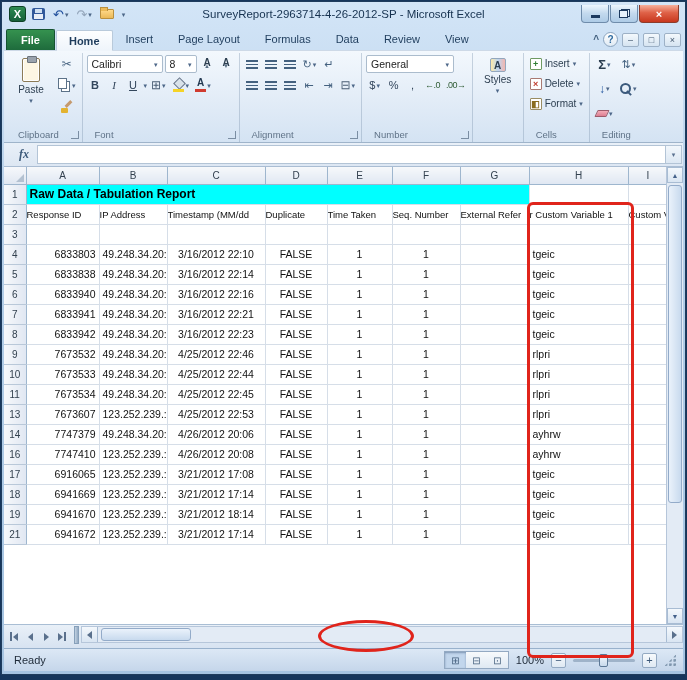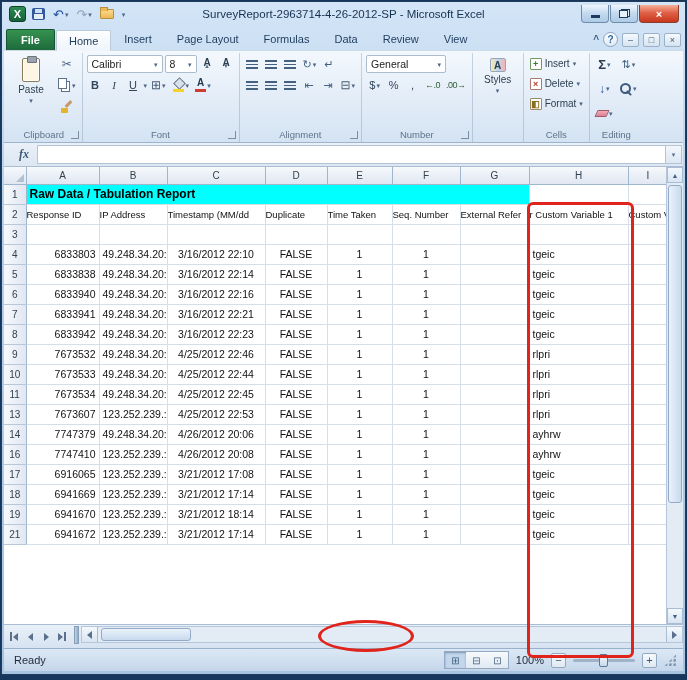--- a/index.html
+++ b/index.html
@@ -27,33 +27,33 @@
   .wbtn.close{width:40px;background:linear-gradient(#f6b09b,#df6248 45%,#c8371d);border-color:#8c3c2b;color:#fff;font-size:11px;font-weight:bold}
   .s-min{width:9px;height:3px;background:#1d3a5f;margin-top:6px}
   .s-res{position:relative;width:11px;height:9px}
   .s-res::before{content:"";position:absolute;right:0;top:0;width:7px;height:6px;border:1px solid #1d3a5f;background:#e6f1fb}
   .s-res::after{content:"";position:absolute;left:0;bottom:0;width:7px;height:6px;border:1px solid #1d3a5f;background:#e6f1fb}
   
   .ribbon-tabs{height:24px;display:flex;align-items:flex-end;padding:0 2px;position:relative}
   .tab-strip{display:flex;align-items:flex-end;gap:1px}
   .rtab{height:21px;line-height:21px;padding:0 12px;font-size:11px;color:#1e3c5c;border-radius:2px 2px 0 0}
   .rtab.file{background:linear-gradient(#35924f,#1e6b3c);color:#fff;font-weight:bold;border:1px solid #155231;border-bottom:none;padding:0 14px}
-  .rtab.active{background:linear-gradient(#fdfeff,#eff5fb);border:1px solid #b9cadb;border-bottom:1px solid #eff5fb;font-weight:normal;margin-bottom:-1px;z-index:2}
+  .rtab.active{background:linear-gradient(#fdfeff,#eff5fb);border:1px solid #b9cadb;border-bottom:1px solid #eff5fb;font-weight:bold;margin-bottom:-1px;z-index:2}
   .tabbar-right{margin-left:auto;display:flex;align-items:center;gap:4px;padding-bottom:3px}
   .mini{font-size:10px;color:#44617f;font-weight:bold}
   .help{width:15px;height:15px;border-radius:50%;background:linear-gradient(#fff,#dfeaf4);border:1px solid #8ba4bf;color:#2d6aa0;
     font-weight:bold;font-size:10px;display:inline-flex;align-items:center;justify-content:center}
   .wsmall{width:17px;height:14px;font-size:9px;color:#41566d;border:1px solid #9db1c6;background:linear-gradient(#f4f9fd,#d6e4f1);
     display:inline-flex;align-items:center;justify-content:center;border-radius:2px}
   
   .ribbon{height:93px;background:linear-gradient(#f3f8fd,#e2ecf7 55%,#d4e3f3);border-top:1px solid #cdd9e7;border-bottom:1px solid #9fb4ca;
     display:flex;align-items:stretch;padding:2px 2px 0;overflow:hidden}
   .rgroup{display:flex;flex-direction:column;border-right:1px solid rgba(130,152,178,.4);padding:2px 4px 0}
   .gbody{flex:1;display:flex;gap:4px;align-items:flex-start}
-  .gfoot{height:15px;font-size:9.5px;color:#5f7287;display:flex;align-items:center;justify-content:center;position:relative;padding:0 8px}
+  .gfoot{height:15px;font-size:9.5px;color:#5f7287;display:flex;align-items:center;justify-content:flex-start;position:relative;padding:0 8px}
   .launcher{position:absolute;right:-1px;bottom:3px;width:8px;height:8px;border-right:1px solid #7b8ea3;border-bottom:1px solid #7b8ea3}
   .rows{display:flex;flex-direction:column;gap:3px}
   .hrow{display:flex;align-items:center;gap:2px}
   .sb{height:18px;min-width:17px;display:inline-flex;align-items:center;justify-content:center;gap:1px;font-size:11px;color:#33465c;border-radius:2px;padding:0 2px}
   .bigbtn{width:42px;display:flex;flex-direction:column;align-items:center;justify-content:center;gap:2px;font-size:10px;color:#2c3e50;padding-top:3px}
   .combo{background:#fff;border:1px solid #abbccd;height:18px;font-size:10.5px;display:flex;align-items:center;padding:0 4px;color:#222;border-radius:2px}
   .icon-paste{width:18px;height:24px;background:#fdf6e3;border:1px solid #8c7b57;border-radius:2px;position:relative;box-shadow:inset 0 0 0 1px #fff}
   .icon-paste::before{content:"";position:absolute;top:-3px;left:4px;width:8px;height:5px;background:#9aa3ad;border:1px solid #6b737c;border-radius:1px}
   .icon-copy{width:9px;height:11px;background:#fff;border:1px solid #5c7288;box-shadow:3px 3px 0 -1px #fff,3px 3px 0 0 #5c7288;margin:0 4px 3px 0;display:inline-block}
   .icon-brush{width:13px;height:13px;position:relative;display:inline-block}
@@ -324,21 +324,21 @@
       </div>
       <div class="gfoot">
           <span>Alignment</span>
           <span class="launcher"></span>
         </div>
     </div>
 
     <div class="rgroup">
       <div class="rows" style="flex:1">
         <div class="hrow">
-          <div class="combo" style="width:80px">
+          <div class="combo" style="width:88px">
               <span>General</span>
               <span class="dd" style="margin-left:auto">▾</span>
             </div>
         </div>
         <div class="hrow">
           <span class="sb">
               <span>$</span>
               <span class="dd">▾</span>
             </span>
           <span class="sb">

